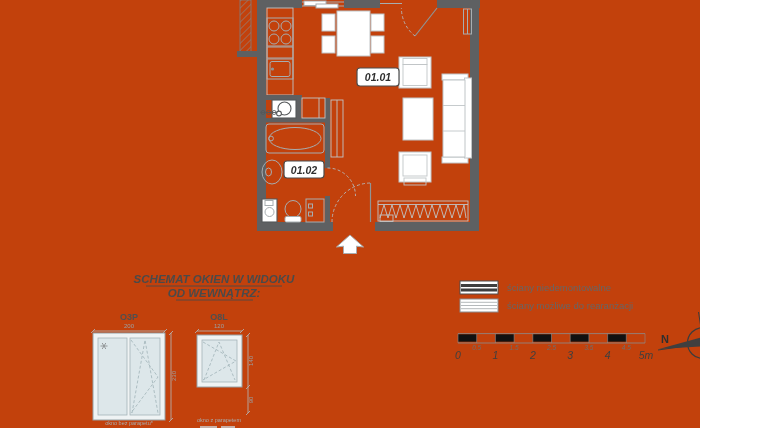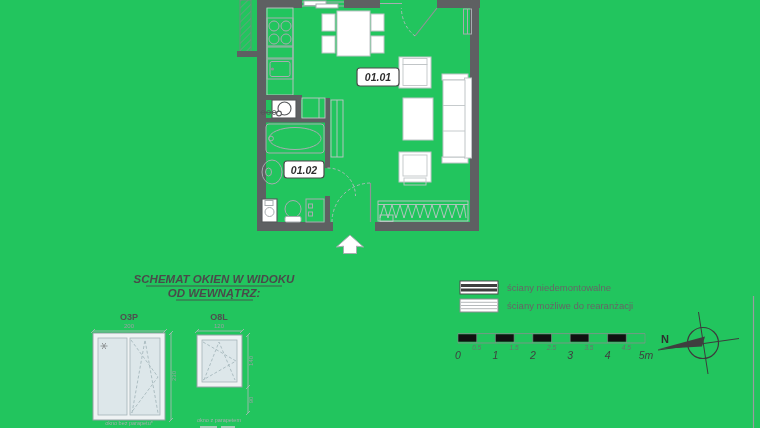--- a/index.html
+++ b/index.html
@@ -1,16 +1,16 @@
 <!DOCTYPE html>
 <html><head>
 <meta charset="utf-8">
 <style>
   html,body{margin:0;padding:0;background:#fff;}
-  #stage{position:relative;width:760px;height:428px;background:#22c55e;overflow:hidden;
+  #stage{position:relative;width:700px;height:428px;background:#c2410c;overflow:hidden;
          font-family:"Liberation Sans",sans-serif;}
   svg text{font-family:"Liberation Sans",sans-serif;}
   .wall{fill:#5e6062;stroke:none;}
   .fix{fill:none;stroke:#a7adb0;stroke-width:1;}
   .fixw{fill:#fff;stroke:#a7adb0;stroke-width:1;}
   .fixd{fill:#fff;stroke:#55585a;stroke-width:1.1;}
   .fur{fill:#fff;stroke:#c0c5c7;stroke-width:1;}
   .furl{fill:none;stroke:#c0c5c7;stroke-width:0.9;}
   .dash{fill:none;stroke:#b4babd;stroke-width:0.9;stroke-dasharray:3,2.2;}
   .dim{stroke:#b4babd;stroke-width:0.8;fill:none;}

